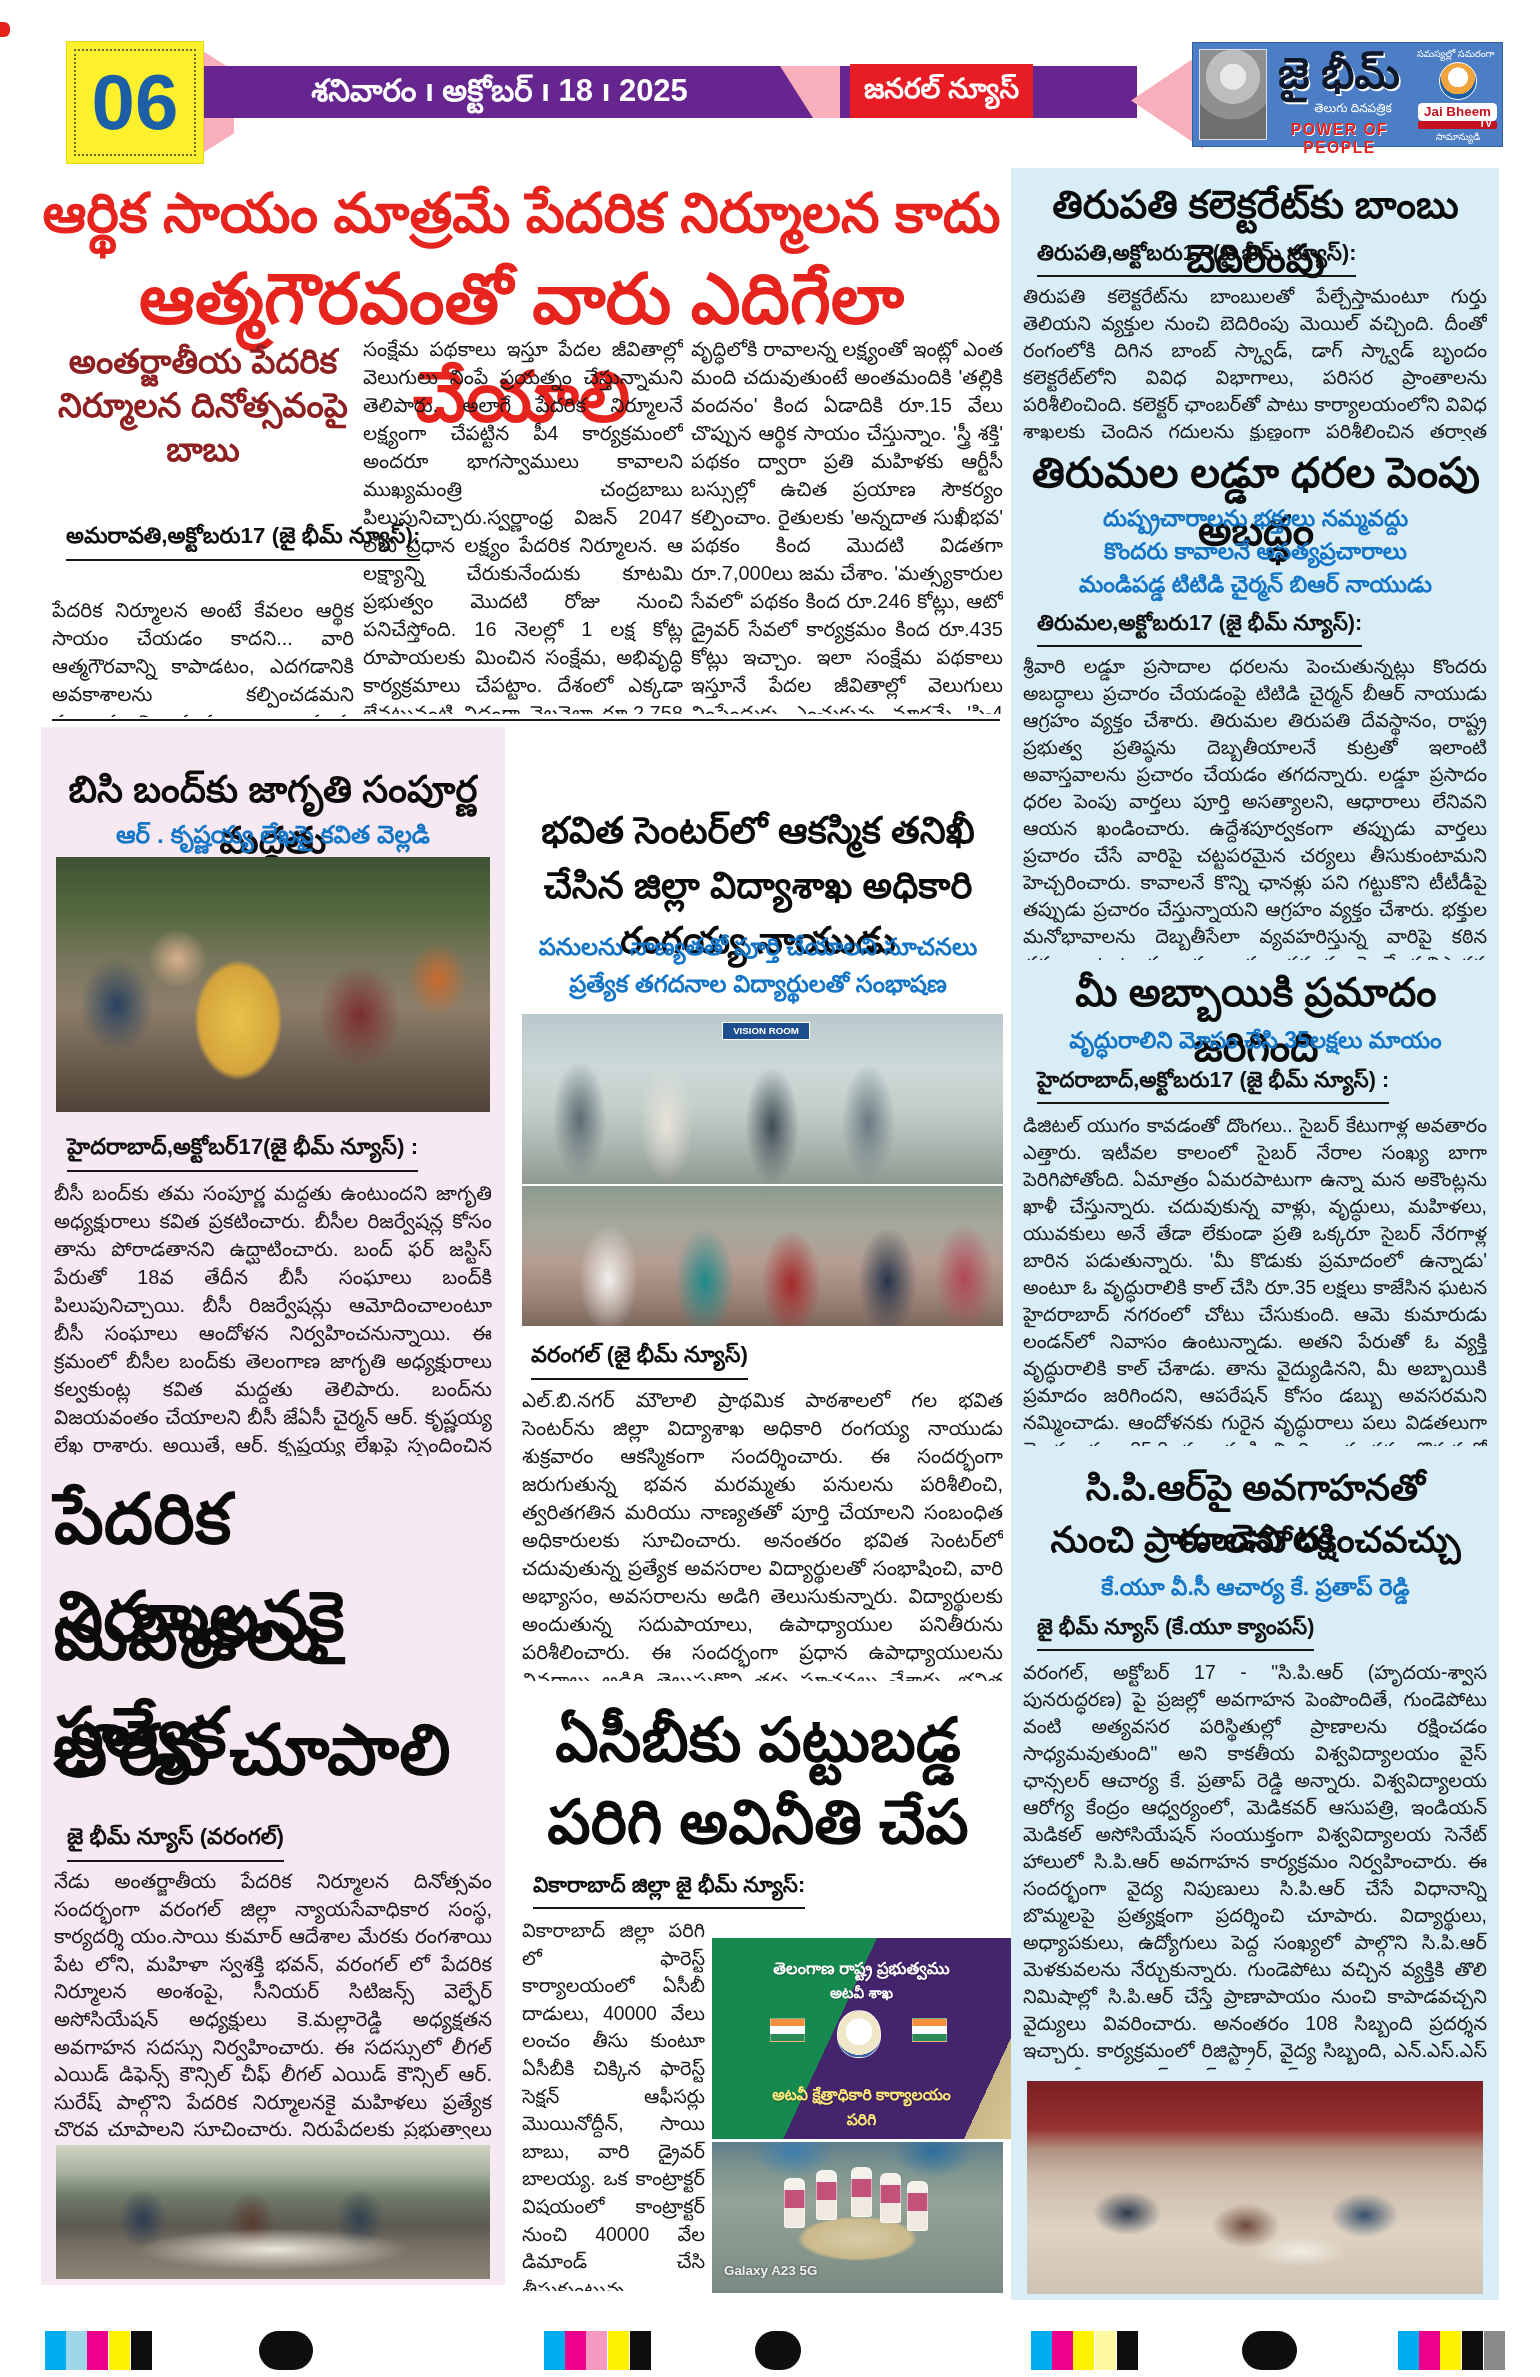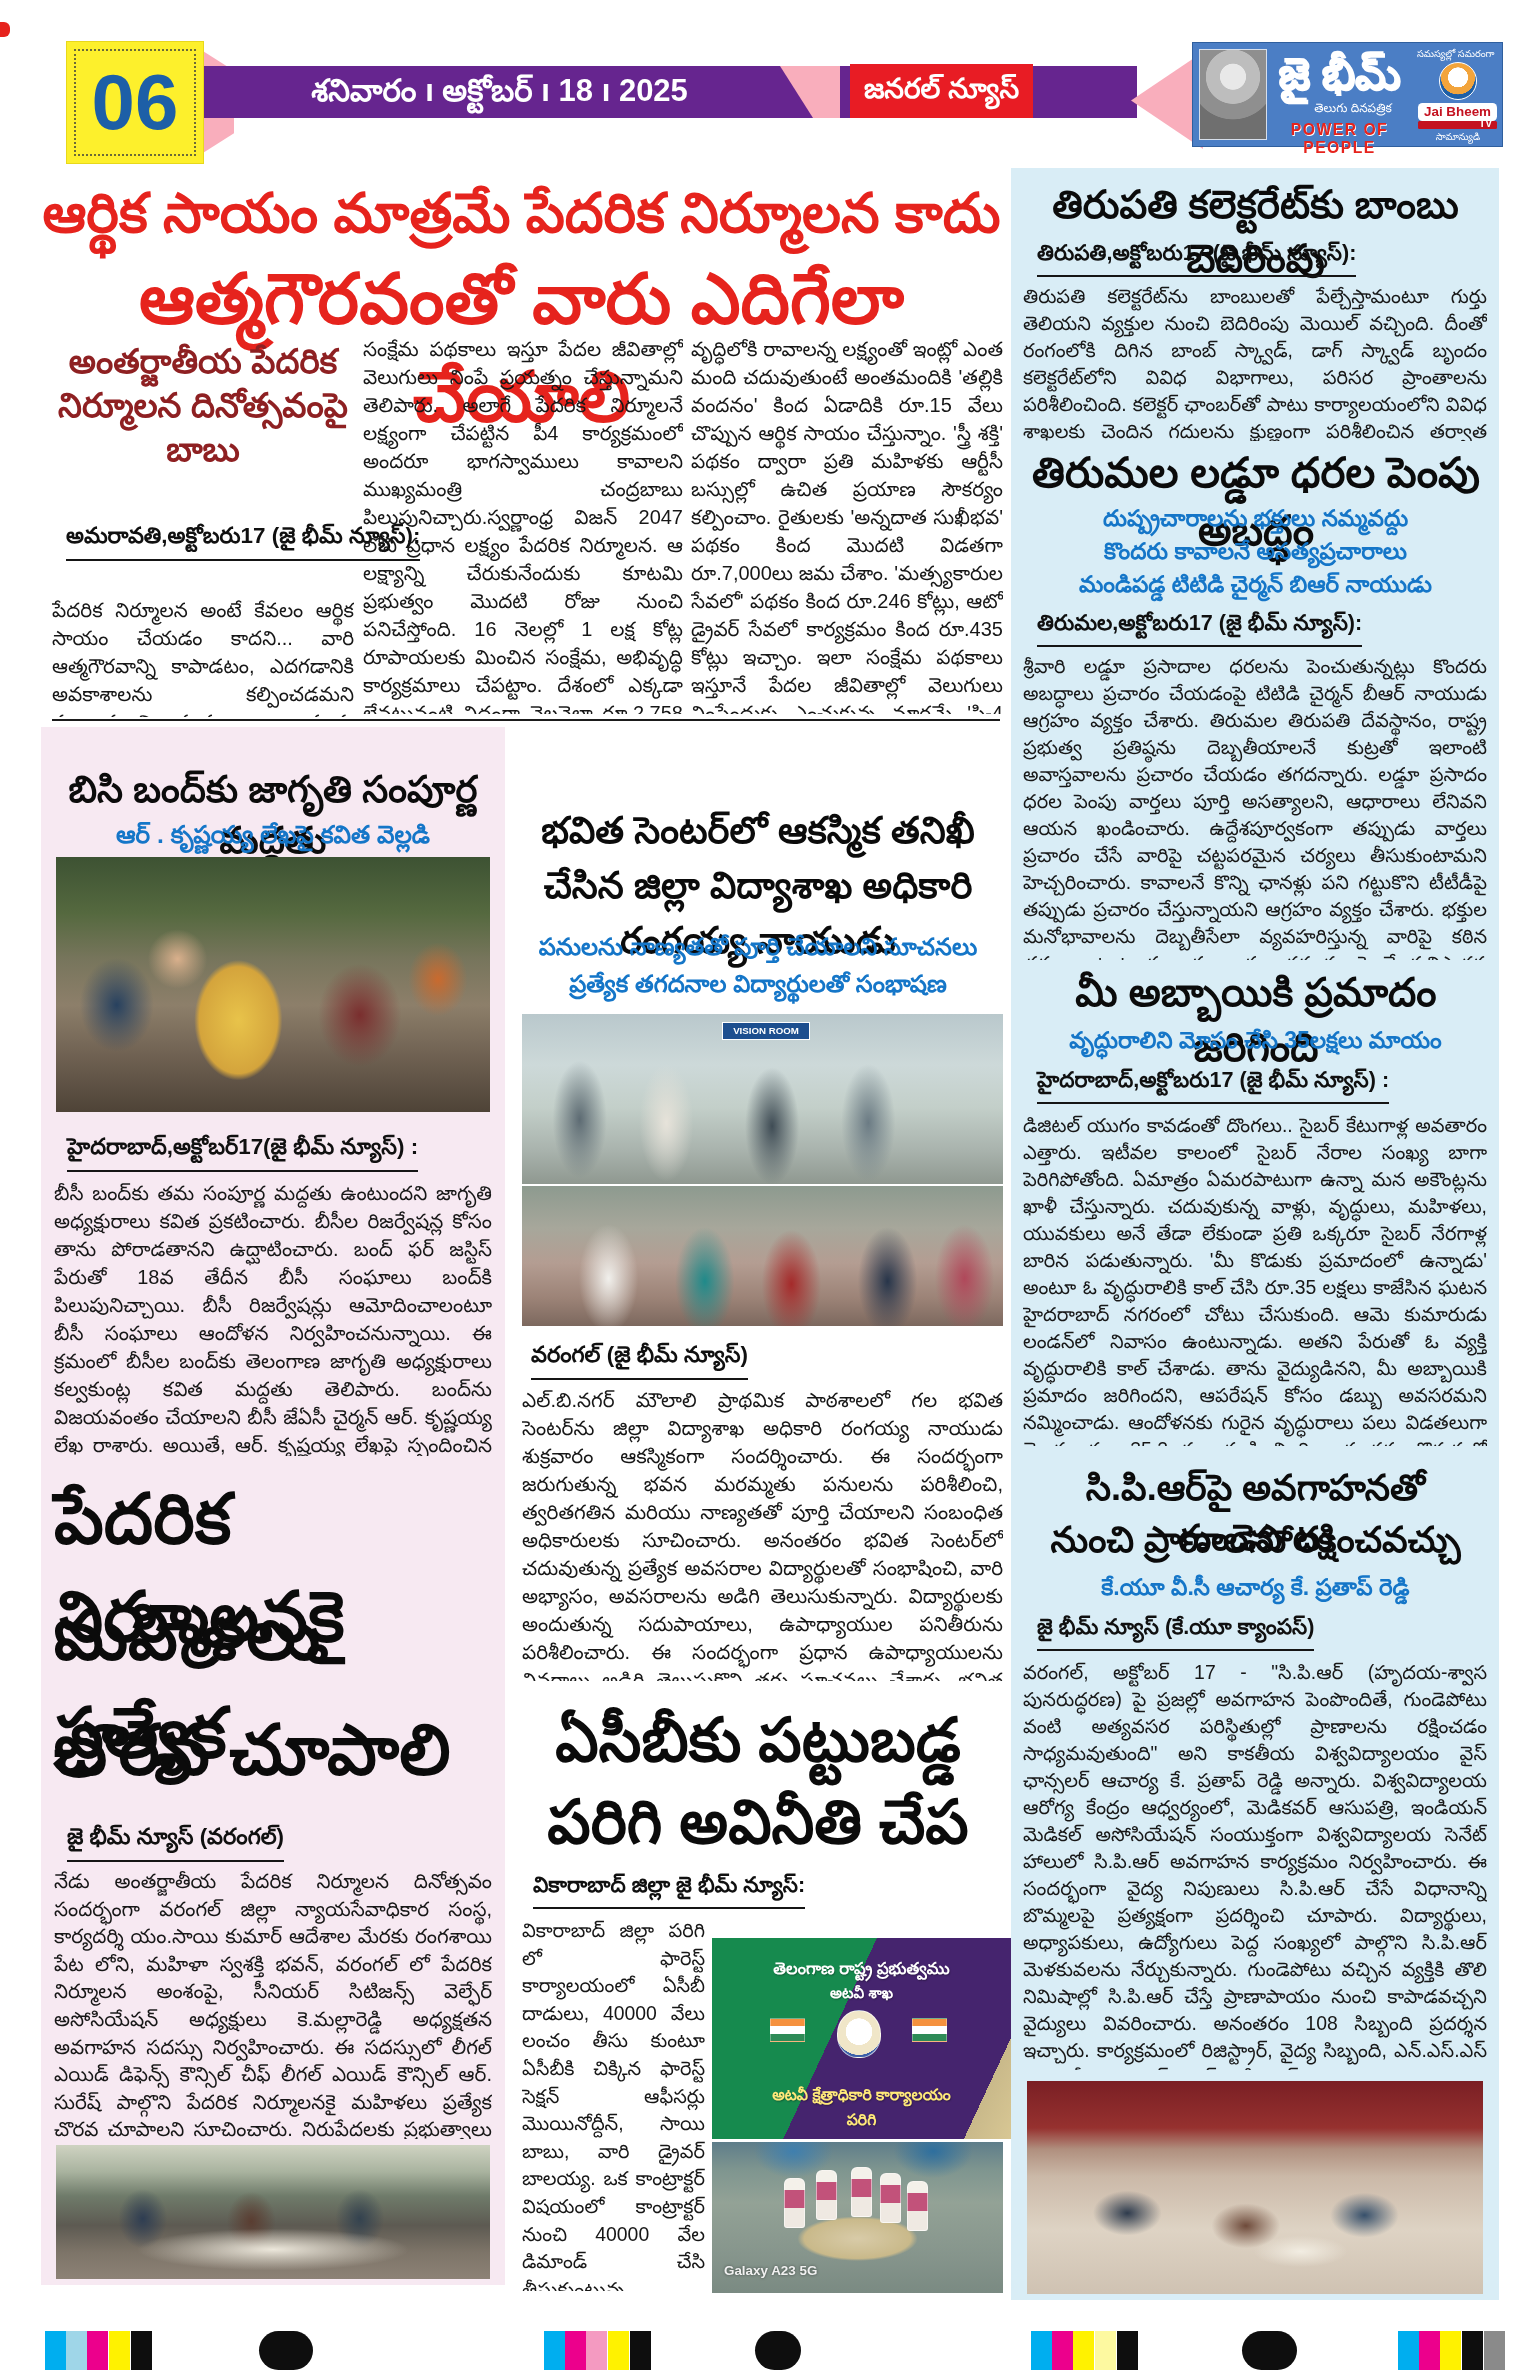--- a/index.html
+++ b/index.html
@@ -18,21 +18,21 @@
   .panel-pink{background:#f7e9f2;}
   .hr{background:#1b1b1b;height:2.2px;}
   
   .pgnum-box{background:#fdf02c;border:1.5px solid #e8d81c;}
   .pgnum-inner{position:absolute;inset:6.7px;border:2.2px dotted #6a6a38;}
   .pgnum{color:#1d5fa7;font-weight:bold;font-size:78px;line-height:104px;text-align:center;width:100%;}
   .purple-bar{background:#66258f;}
   .pink-shape{background:#f9aebc;}
   .badge-red{background:#e81c24;color:#ffffff;font-weight:bold;}
   .logo-box{background:#4b7ec5;border:0.7px solid #2f5f9e;}
-  .logo-title{color:#ffffff;font-weight:bold;text-shadow:1.5px 1.5px 0 #ffffff;}
+  .logo-title{color:#0f172a;font-weight:bold;text-shadow:1.5px 1.5px 0 #ffffff;}
   .logo-white{color:#ffffff;}
   .logo-power{color:#e6231d;font-weight:bold;text-shadow:0.7px 0.7px 0 #ffffff;letter-spacing:1.5px;}
   .tv-chip{background:#ffffff;border-radius:4.5px;color:#c41220;font-weight:bold;text-align:center;}
   .tv-strip{background:#c41220;height:7.5px;border-radius:1.5px;}
   .portrait{background:radial-gradient(circle at 50% 30%,#e8e8e8 0 18%,#bdbdbd 19% 38%,#8f8f8f 39% 60%,#6f6f6f 61% 100%);border:1.5px solid #d7dfeb;}
   .logo-circle{background:radial-gradient(circle at 50% 40%,#ffffff 0 35%,#f2a43c 36% 60%,#1d5fa7 61% 100%);border-radius:50%;border:1.5px solid #ffffff;}
   
   .photo{overflow:hidden;}
   .photo-crowd{background:
      radial-gradient(ellipse 71px 97px at 42% 64%, #e8c34a 0%, #d4a43c 55%, rgba(0,0,0,0) 62%),

